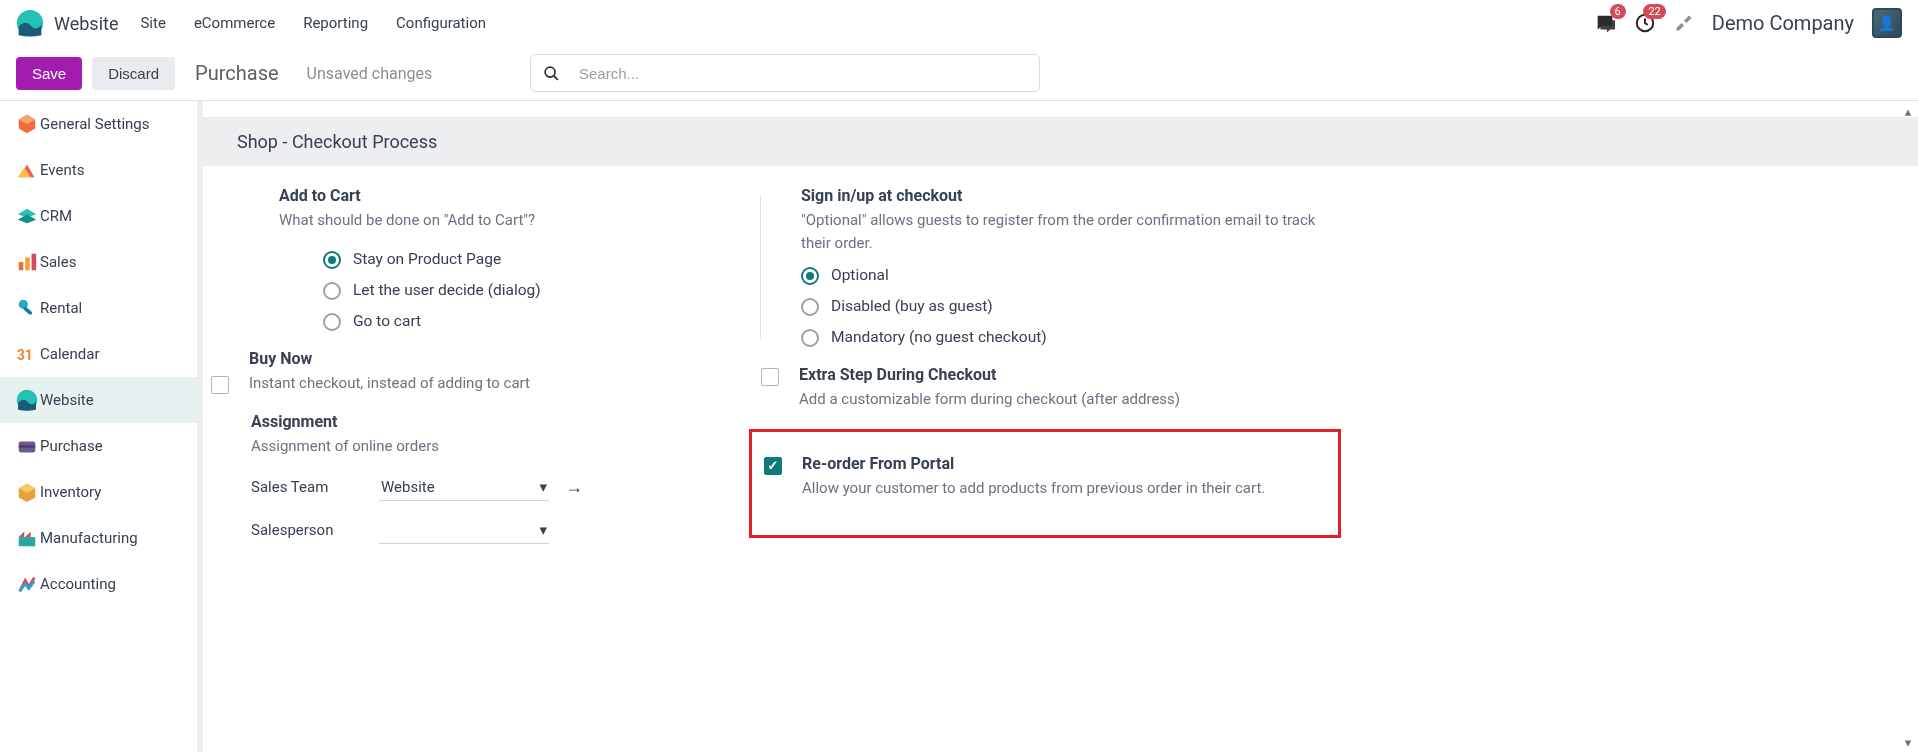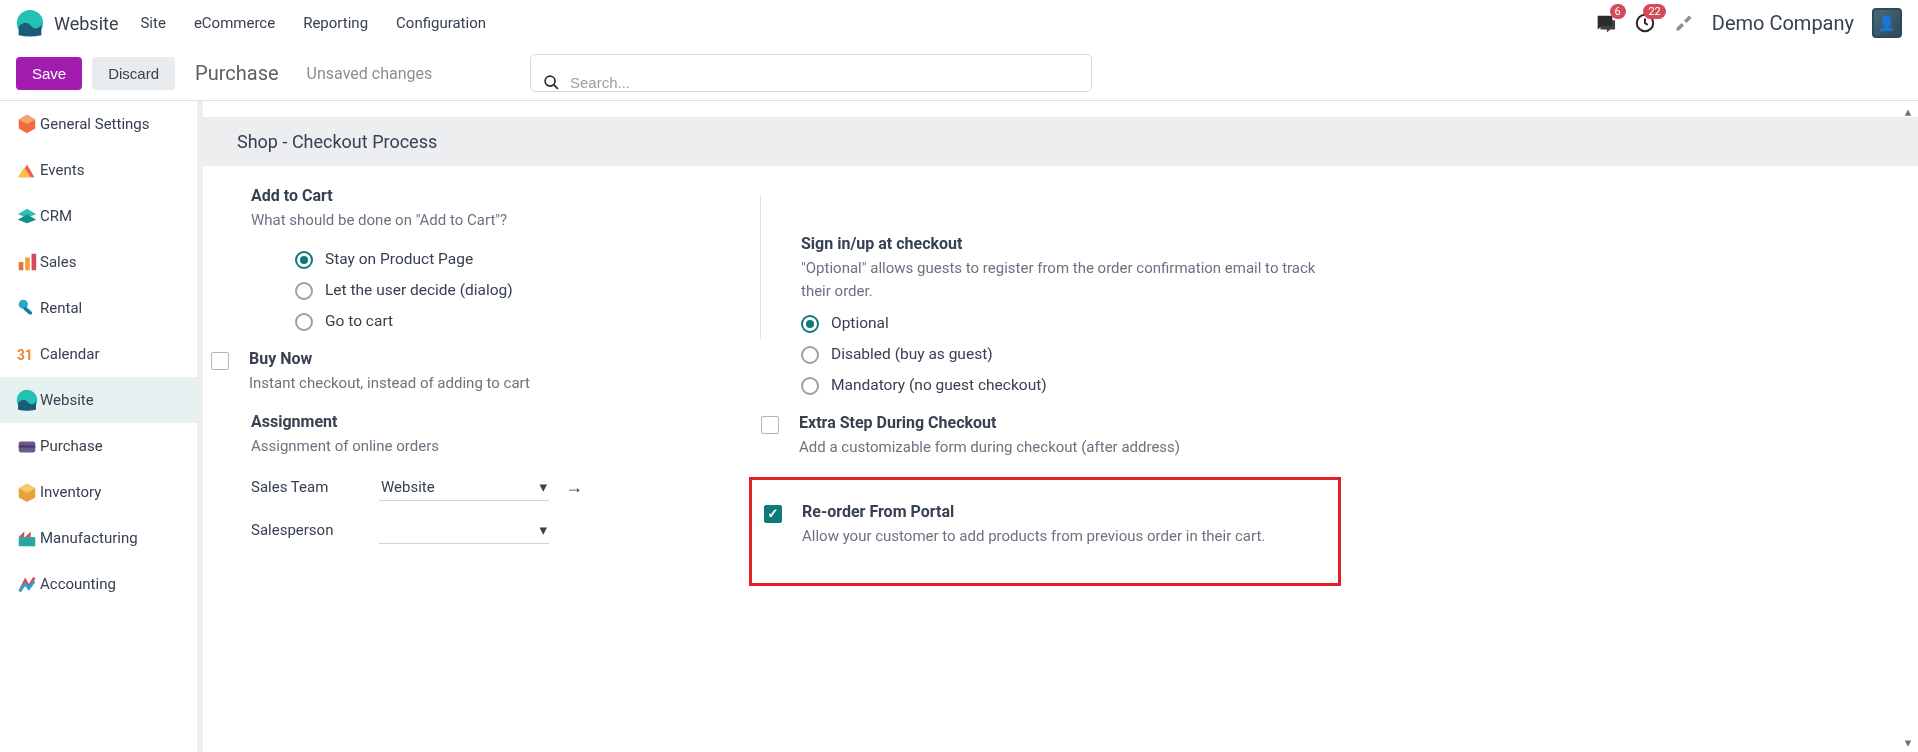--- a/index.html
+++ b/index.html
@@ -75,27 +75,27 @@
     background: #a21caf; color: #fff; font-weight: 400;
   }
   .btn-secondary {
     background: #e9ecef; color: #374151;
   }
   .breadcrumb-title { font-size: 20px; color:#5f5f5f; margin-left: 10px; }
   .unsaved { color:#8a8f94; font-size: 16px; margin-left: 18px; }
   .searchbox {
     margin-left: auto;
     margin-right: auto;
-    width: 562px;
+    width: 510px;
     height: 38px;
     border: 1px solid #d8dadd;
     border-radius: 5px;
-    display:flex; align-items:flex-end;
+    display:flex; align-items:center;
     padding: 0 12px;
-    gap:10px;
+    gap:19px;
     position: absolute;
     left: 530px;
   }
   .searchbox input {
     border:none; outline:none; flex:1; font-size:15px; color:#374151;
   }
   .searchbox input::placeholder { color:#9aa0a6; }
   .control-bar { position: relative; }
 
   
@@ -135,21 +135,21 @@
     padding: 14px 34px;
     font-size: 18px;
     color:#374151;
     margin-top: 16px;
   }
   .settings-grid {
     display:flex;
     padding: 20px 20px 10px 48px;
   }
   .col { flex:1; max-width: 540px; }
-  .col + .col { margin-left: 10px; margin-top: 48px; }
+  .col + .col { margin-left: 10px; }
 
   .setting-block { display:flex; gap: 18px; margin-bottom: 18px; padding-right: 20px;}
   .setting-check { width: 20px; padding-top:3px; flex-shrink:0; }
   .setting-body { flex:1; }
   .setting-title { font-size: 16px; font-weight: 700; color:#374151; margin-bottom: 4px; }
   .setting-desc { font-size: 15px; color:#6b7280; line-height:1.5; }
 
   .radio-list { margin-top: 18px; padding-left: 44px; display:flex; flex-direction:column; gap:12px; }
   .radio-list.noindent { padding-left: 0; margin-top: 12px; }
   .radio-row { display:flex; align-items:flex-start; gap:12px; font-size:15.5px; color:#374151; }
@@ -373,21 +373,21 @@
 
   <div class="content">
     <span class="scrollarrow-up">▴</span>
 
     <div class="section-header">Shop - Checkout Process</div>
 
     <div class="settings-grid">
 
       <div class="col">
 
-        <div style="display:flex;">
+        <div style="display:flex;margin-left:28px;">
           <div style="flex:1;">
             <div class="setting-block" style="gap:0;">
               <div class="setting-body">
                 <div class="setting-title">Add to Cart</div>
                 <div class="setting-desc">What should be done on "Add to Cart"?</div>
                 <div class="radio-list">
                   <label class="radio-row">
                     <span class="radio selected"></span>
                     <span>Stay on Product Page</span>
                   </label>
@@ -399,21 +399,21 @@
                     <span class="radio"></span>
                     <span>Go to cart</span>
                   </label>
                 </div>
               </div>
             </div>
           </div>
           <div class="divider-v"></div>
         </div>
 
-        <div class="setting-block" style="margin-left:-40px;">
+        <div class="setting-block" style="margin-left:-40px;align-items:flex-end;">
           <div class="setting-check">
             <span class="checkbox"></span>
           </div>
           <div class="setting-body">
             <div class="setting-title">Buy Now</div>
             <div class="setting-desc">Instant checkout, instead of adding to cart</div>
           </div>
         </div>
 
         <div class="setting-block" style="gap:0;">

